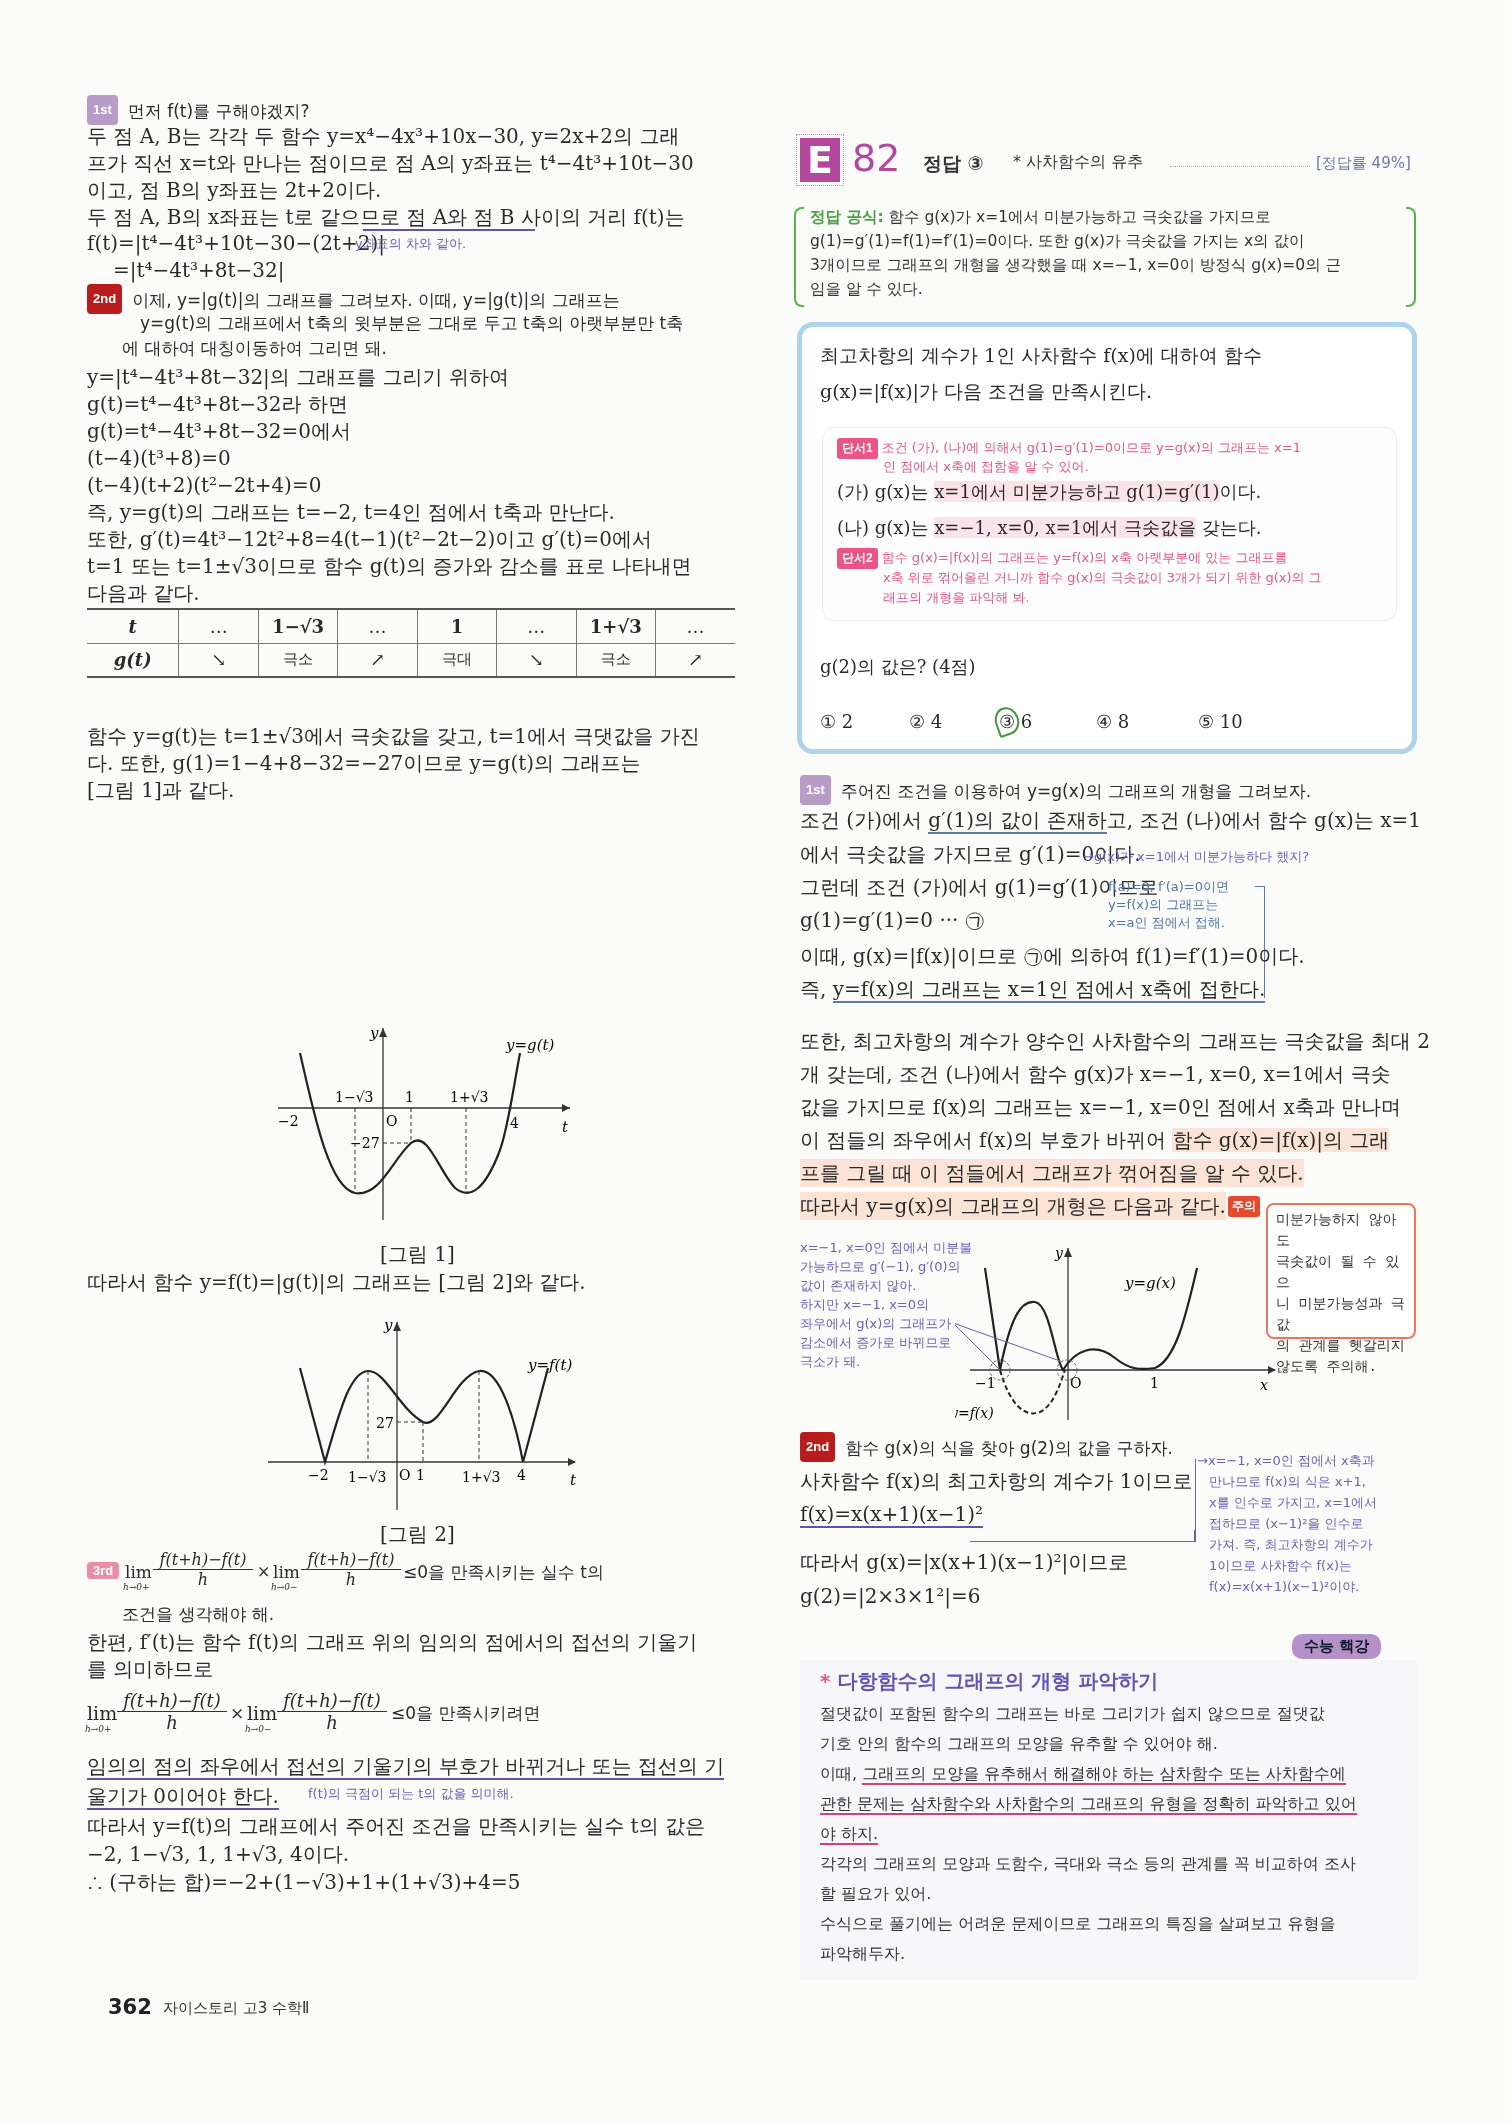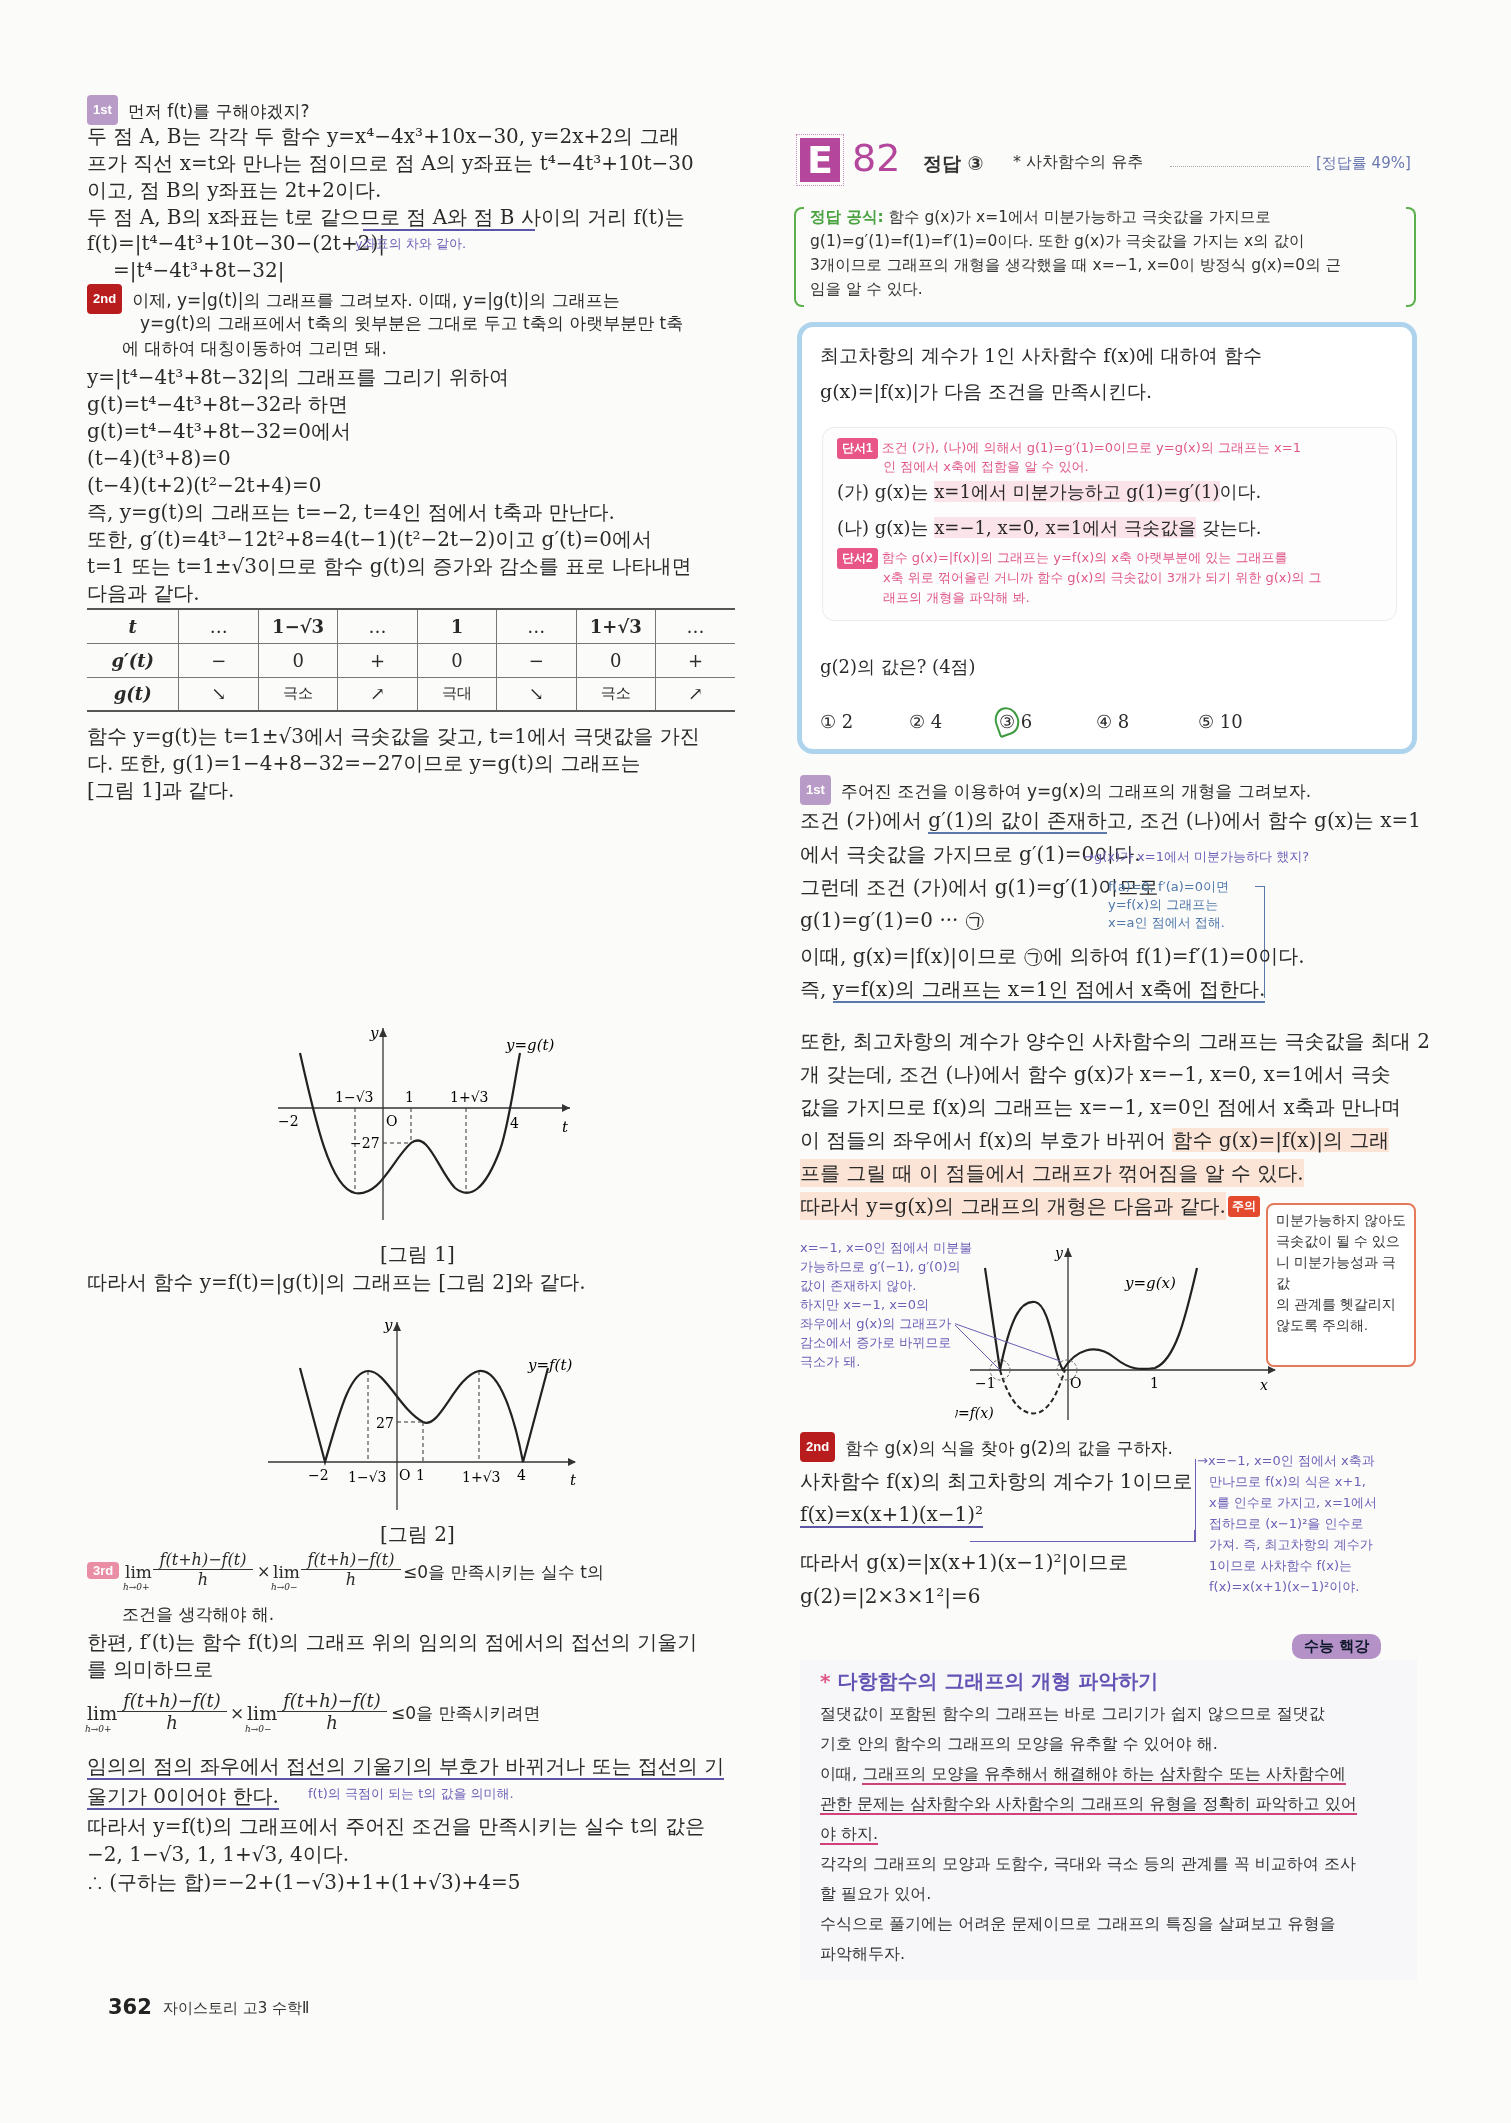--- a/index.html
+++ b/index.html
@@ -25,21 +25,21 @@
   table.inc { border-top: 2px solid #555; border-bottom: 2px solid #555; }
   .hl-peach { background: #fbe4d6; }
   .qbox { position: absolute; left: 797px; top: 322px; width: 620px; height: 432px; border: 5px solid #aed3ec; border-radius: 16px; background: #fff; }
   .hintbox { position: absolute; left: 20px; top: 100px; width: 575px; height: 194px; border: 1px solid #ececec; border-radius: 12px; background: #fdfdfd; }
   .hint { color: #e0578a; font-family: "DejaVu Sans", sans-serif; font-size: 13px; line-height: 19px; }
   .hlabel { display: inline-block; background: #e85688; color: #fff; font-weight: bold; font-family: "Liberation Sans", sans-serif; font-size: 12px; padding: 1px 5px; border-radius: 3px; margin-right: 4px; }
   .cond-hl { background: #fbe3ea; }
   .formula-box { position: absolute; left: 800px; top: 205px; width: 610px; height: 106px; font-size: 15.5px; line-height: 24px; font-family: "DejaVu Sans", sans-serif; color: #333; }
   .formula-box .br-l { position: absolute; left: -6px; top: 2px; width: 10px; height: 100px; border: 2px solid #5ab04a; border-right: none; border-radius: 8px 0 0 8px; }
   .formula-box .br-r { position: absolute; right: -6px; top: 2px; width: 10px; height: 100px; border: 2px solid #5ab04a; border-left: none; border-radius: 0 8px 8px 0; }
-  .caution { position: absolute; left: 1266px; top: 1203px; width: 150px; height: 164px; border: 2px solid #e57a5a; border-radius: 8px; background: #fff; font-family: Liberation Sans, sans-serif; font-size: 14px; line-height: 21px; padding: 5px 8px; color: #333; }
+  .caution { position: absolute; left: 1266px; top: 1203px; width: 150px; height: 136px; border: 2px solid #e57a5a; border-radius: 8px; background: #fff; font-family: Liberation Mono, monospace; font-size: 14px; line-height: 21px; padding: 5px 8px; color: #333; }
   .caution-tag { position: absolute; left: 1228px; top: 1196px; background: #e44b2e; color: #fff; font-family: "DejaVu Sans", sans-serif; font-size: 12px; font-weight: bold; padding: 2px 4px; border-radius: 3px; }
   .tip-tag { position: absolute; left: 1292px; top: 1634px; background: #b492c8; color: #0f172a; font-family: "DejaVu Sans", sans-serif; font-size: 15px; font-weight: bold; padding: 3px 12px; border-radius: 10px; }
   .tipbox { position: absolute; left: 800px; top: 1660px; width: 617px; height: 320px; background: #f7f6f8; }
   .tip-title { position: absolute; left: 20px; top: 8px; font-family: "DejaVu Sans", sans-serif; font-size: 20px; font-weight: bold; color: #6453b4; }
   .tip-star { color: #e0578a; }
   .tip-line { position: absolute; left: 20px; font-family: "DejaVu Sans", sans-serif; font-size: 16px; line-height: 24px; color: #333; white-space: nowrap; }
   svg text { font-family: "DejaVu Serif", serif; }
 </style>
 </head>
 <body>
@@ -78,30 +78,20 @@
     <tbody>
         <tr>
       <td>t</td>
       <td>…</td>
       <td style="font-weight:bold">1−√3</td>
       <td>…</td>
       <td style="font-weight:bold">1</td>
       <td>…</td>
       <td style="font-weight:bold">1+√3</td>
       <td>…</td>
-    </tr>
-    <tr>
-      <td>g′(t)</td>
-      <td>−</td>
-      <td>0</td>
-      <td>+</td>
-      <td>0</td>
-      <td>−</td>
-      <td>0</td>
-      <td>+</td>
     </tr>
     <tr>
       <td>g(t)</td>
       <td>↘</td>
       <td class="sans" style="font-size:15px">극소</td>
       <td>↗</td>
       <td class="sans" style="font-size:15px">극대</td>
       <td>↘</td>
       <td class="sans" style="font-size:15px">극소</td>
       <td>↗</td>

